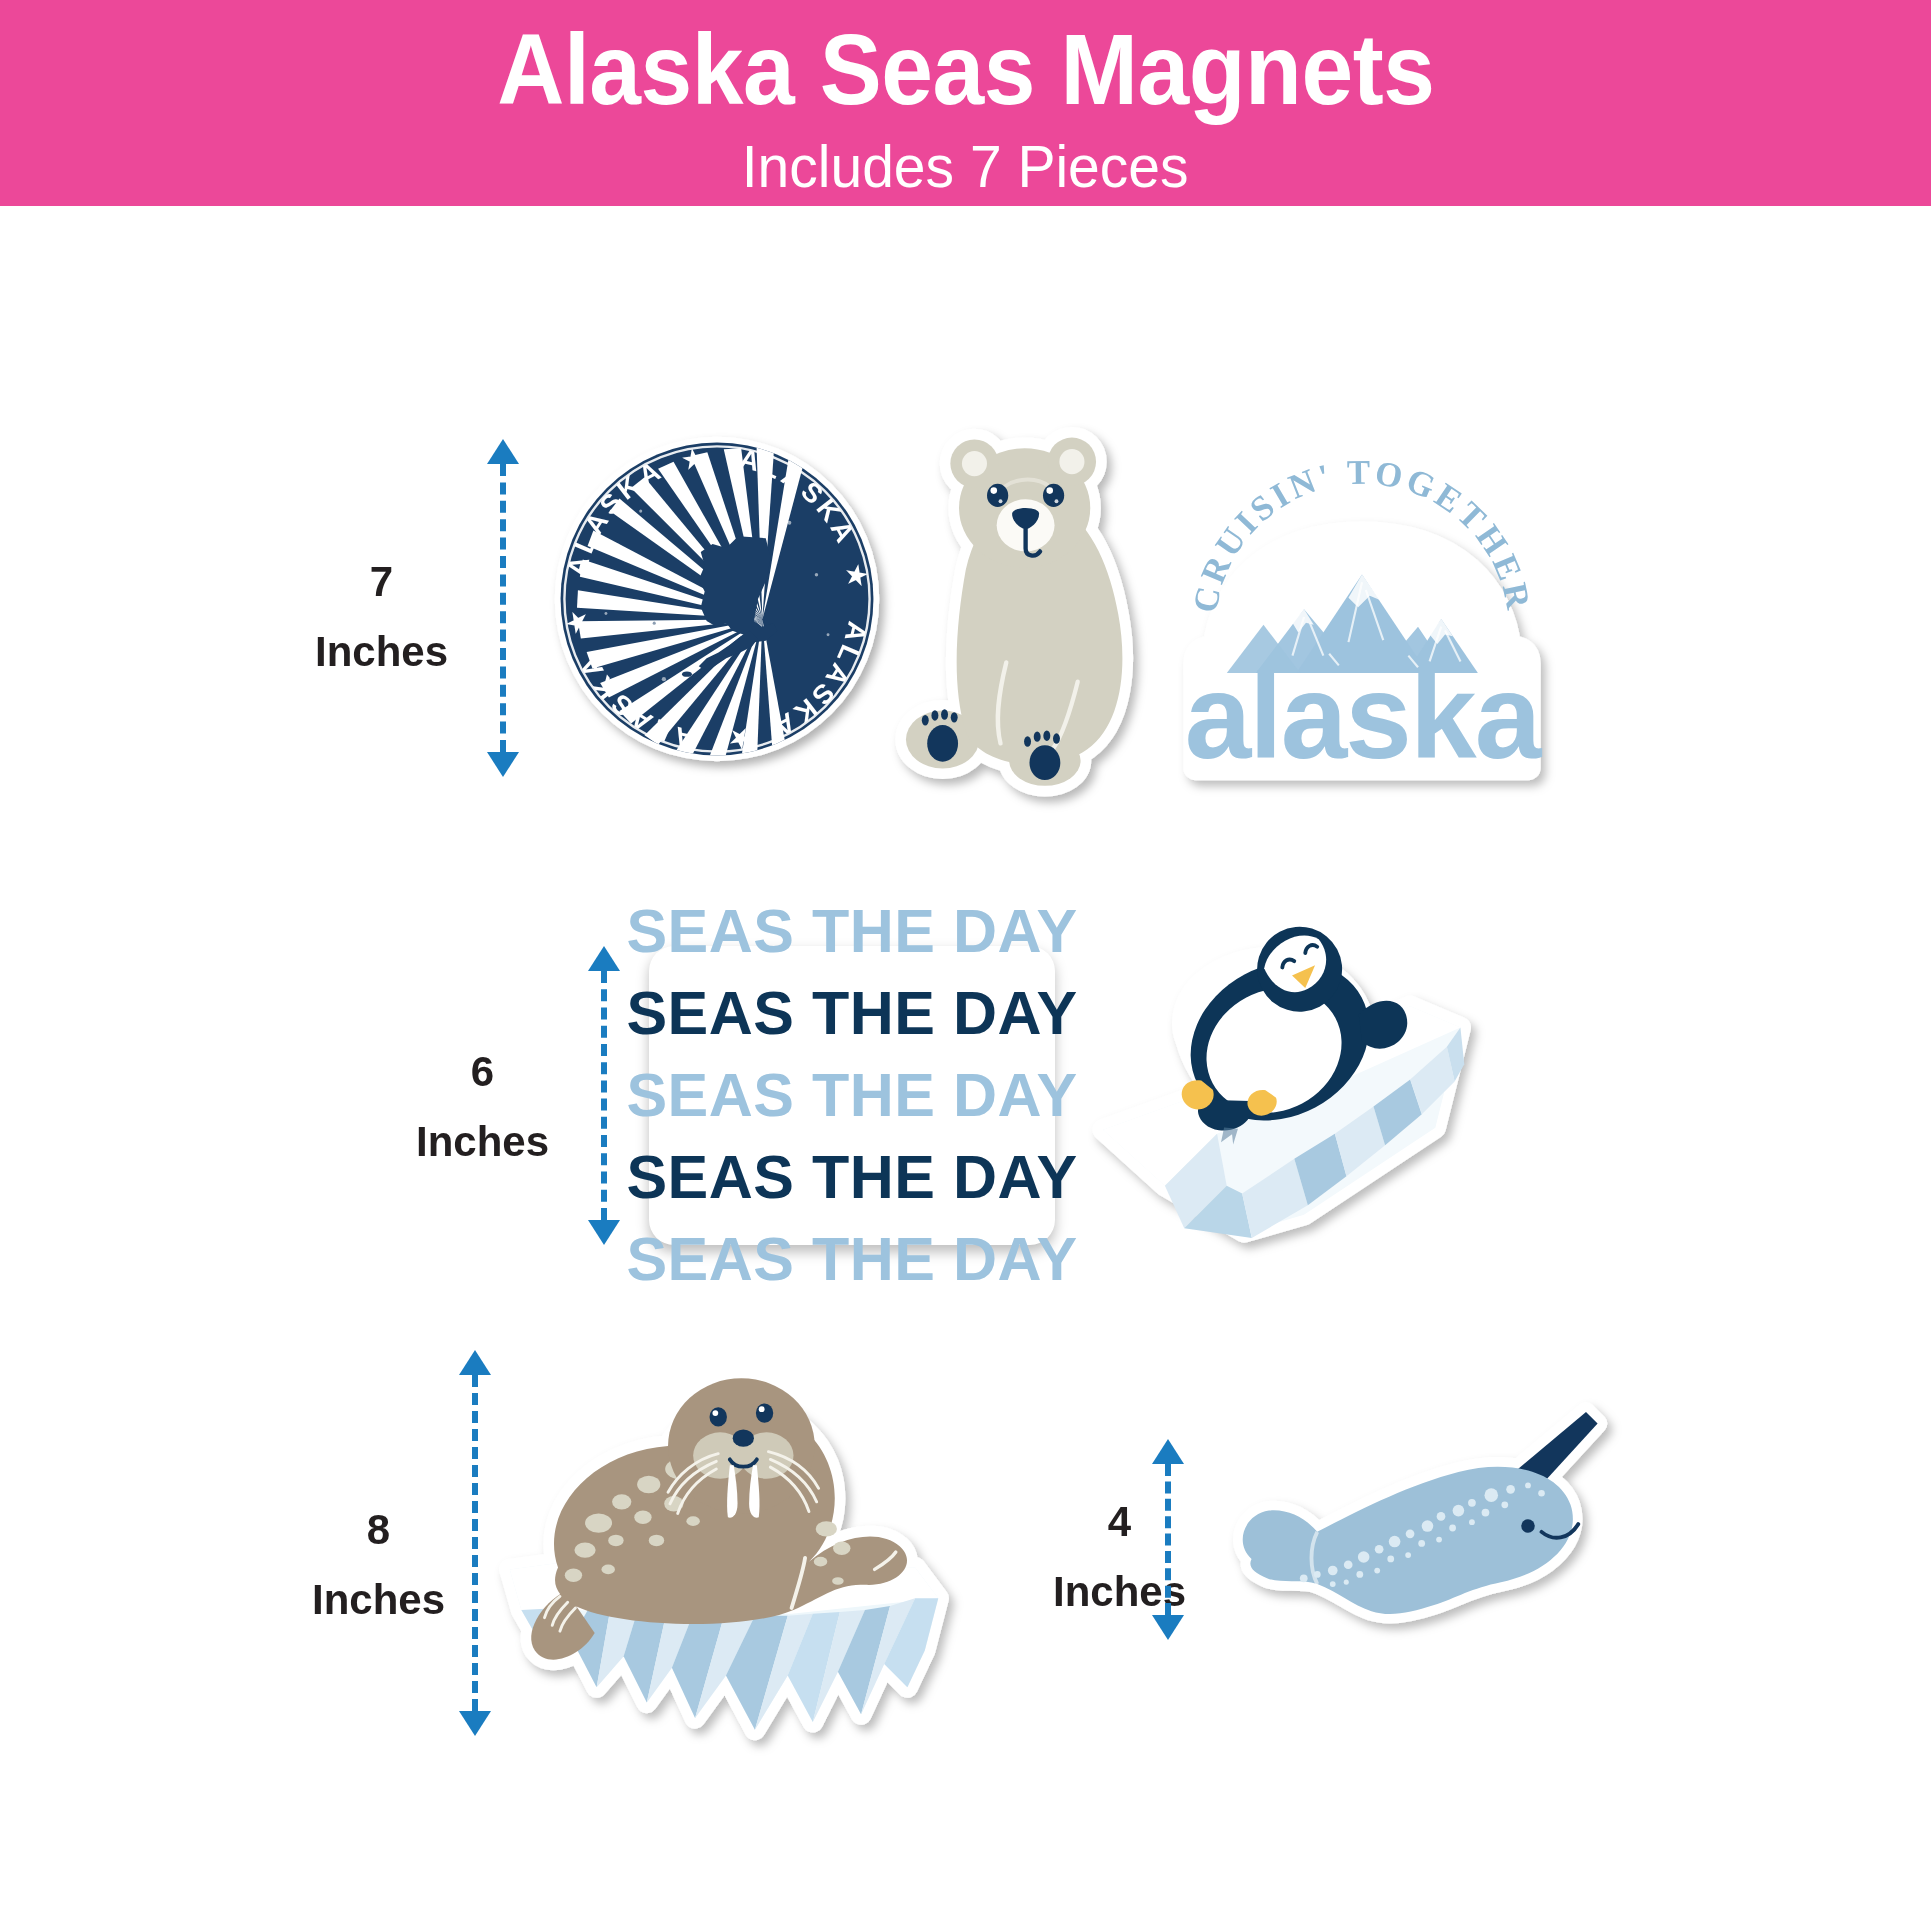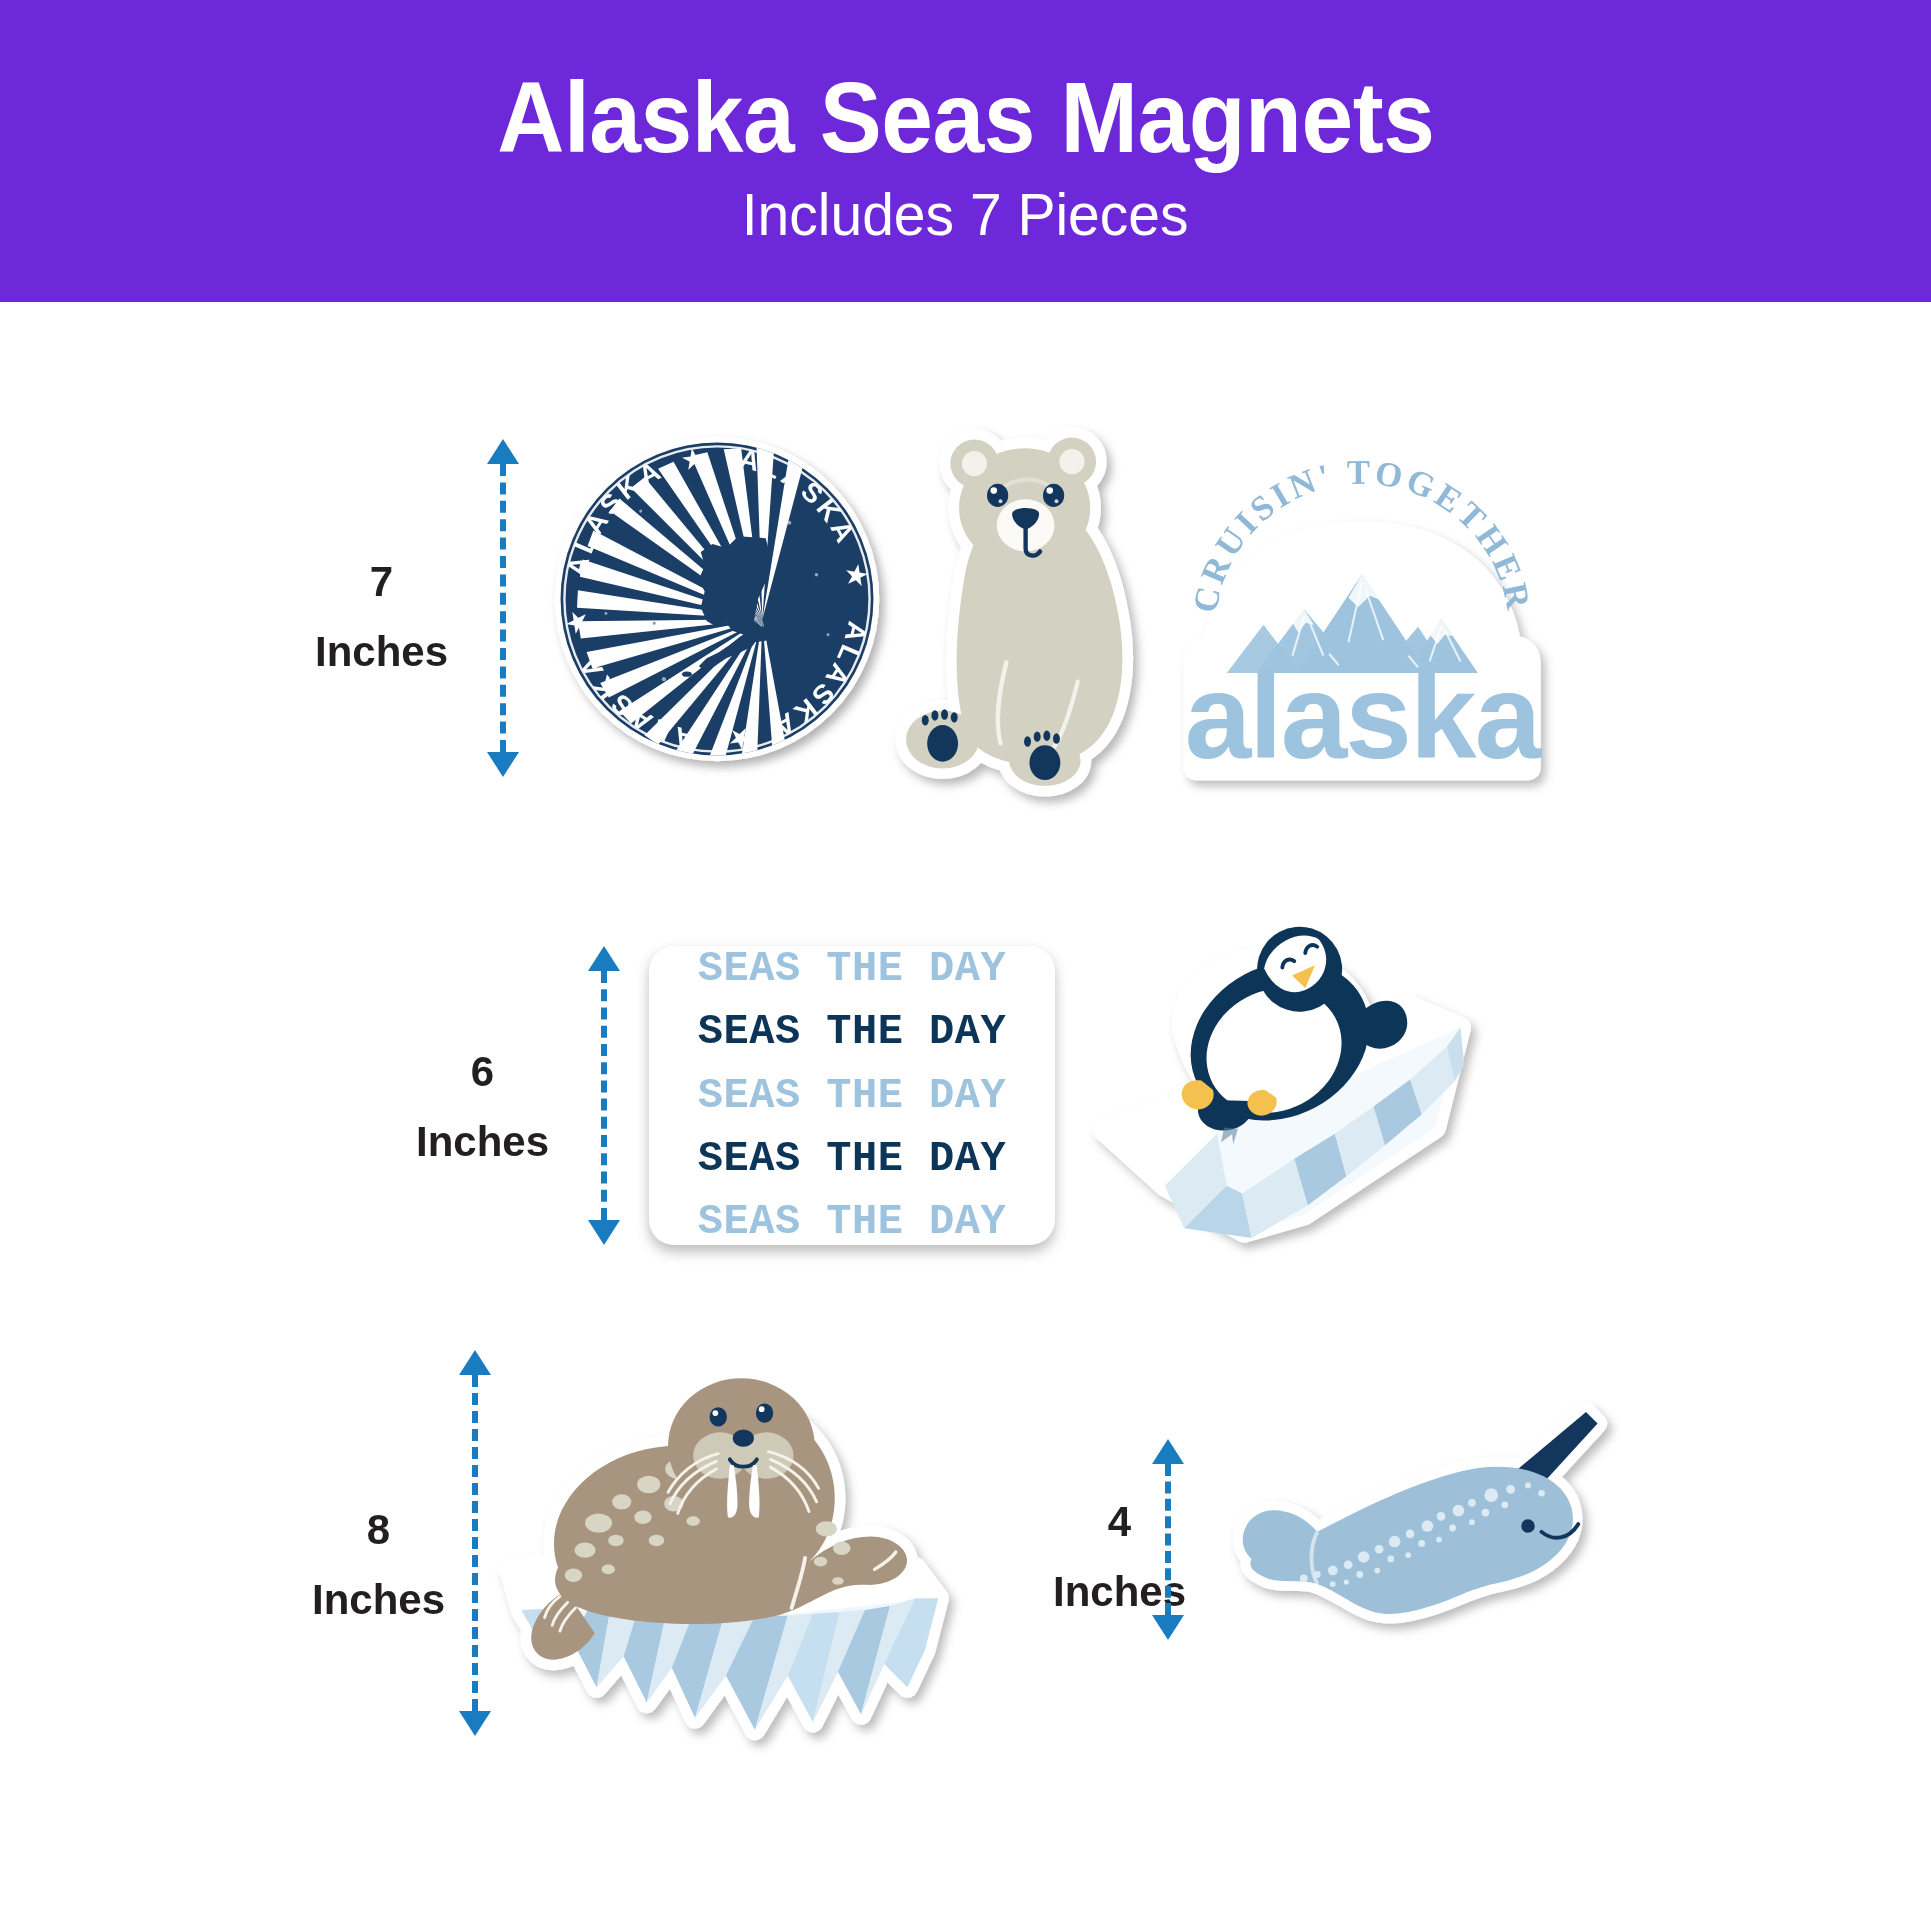--- a/index.html
+++ b/index.html
@@ -12,22 +12,22 @@
   #page {
     position: relative;
     width: 1931px; height: 1931px;
     background: #ffffff;
   }
 
   
   .header {
     position: absolute;
     left: 0; top: 0;
-    width: 1931px; height: 302px;
-    background: #6d28d9;
+    width: 1931px; height: 206px;
+    background: #ec4899;
     display: flex;
     flex-direction: column;
     align-items: center;
     justify-content: center;
     padding-top: 9.7px;
   }
   .header-title {
     color: #ffffff;
     font-size: 100px;
     font-weight: bold;
@@ -89,28 +89,27 @@
     background: #ffffff;
     border-radius: 25px;
     box-shadow: 0 6.8px 12.6px rgba(0,0,0,0.26);
     display: flex;
     flex-direction: column;
     justify-content: center;
     align-items: center;
     padding: 13.5px 0;
   }
   .seas-line {
-    font-size: 42px;
+    font-size: 61px;
     font-weight: 900;
     letter-spacing: 0.5px;
     line-height: 1.0;
     padding: 10.6px 0;
     white-space: nowrap;
     transform: scaleX(1.0);
-    font-family: Liberation Mono, monospace;
   }
   .seas-line.light { color: #9dc3de; }
   .seas-line.dark  { color: #0d3557; }
 </style>
 </head>
 <body>
 
 <div id="page">
 
   <div class="header">

